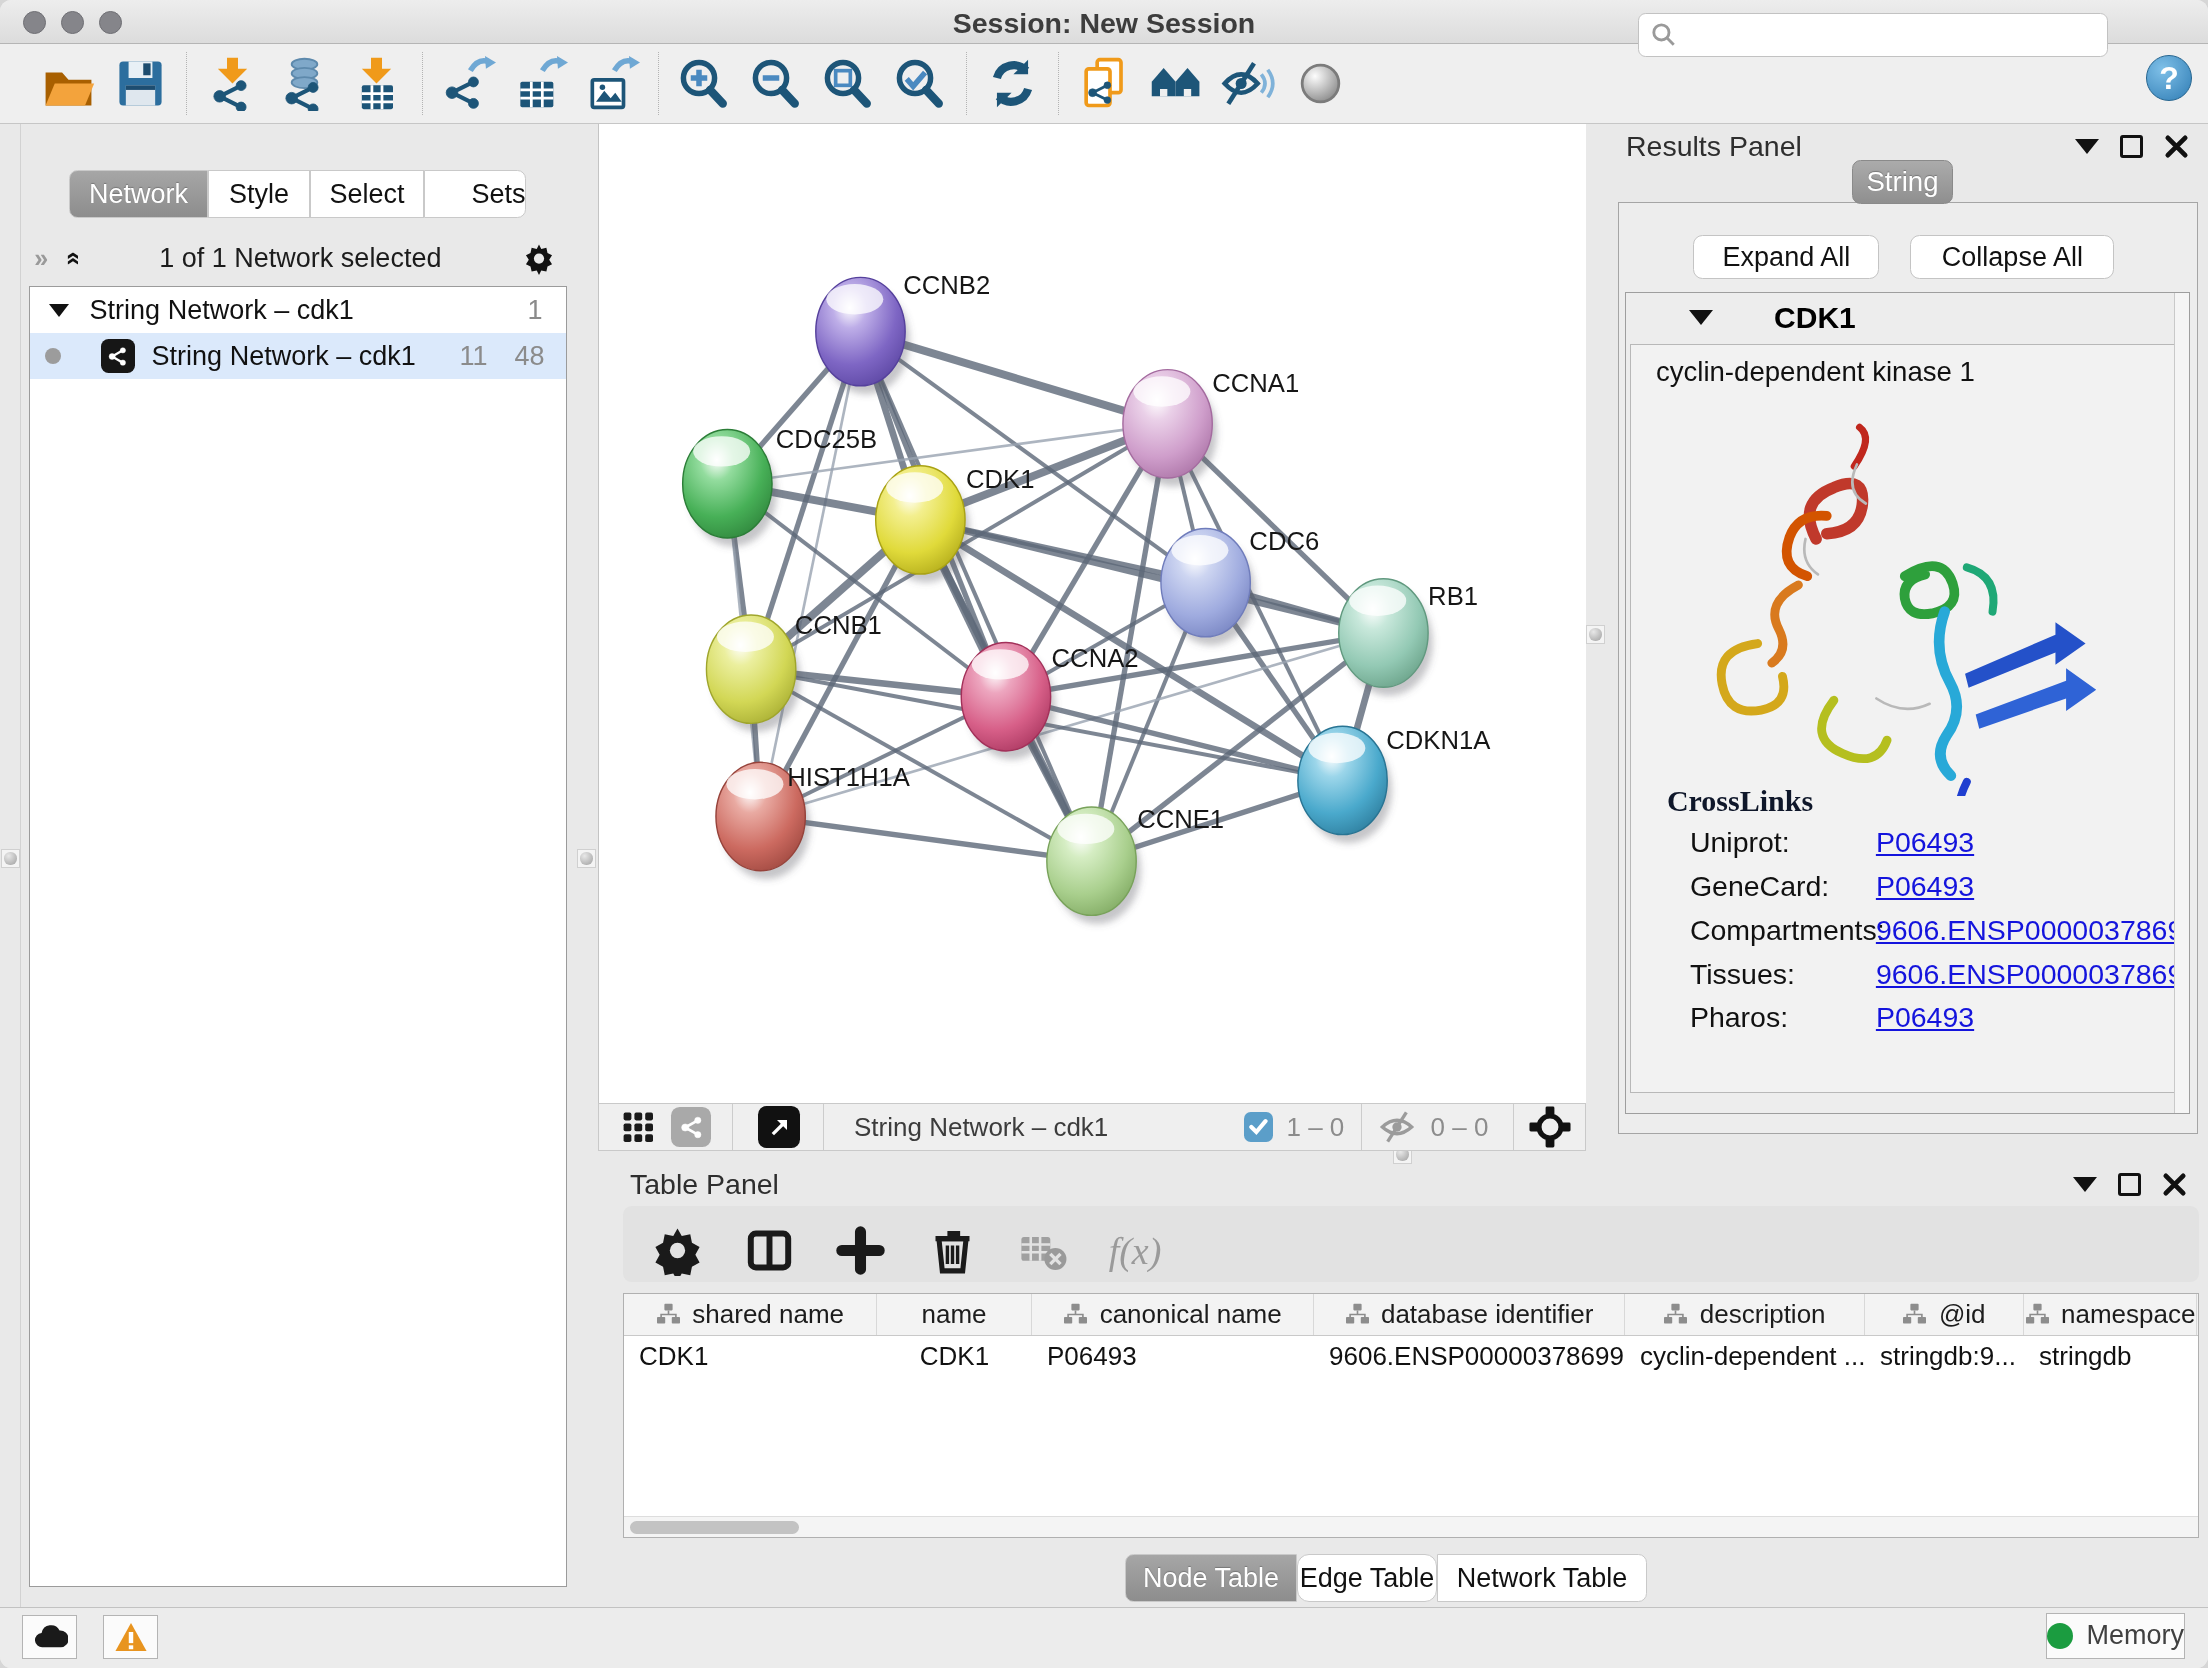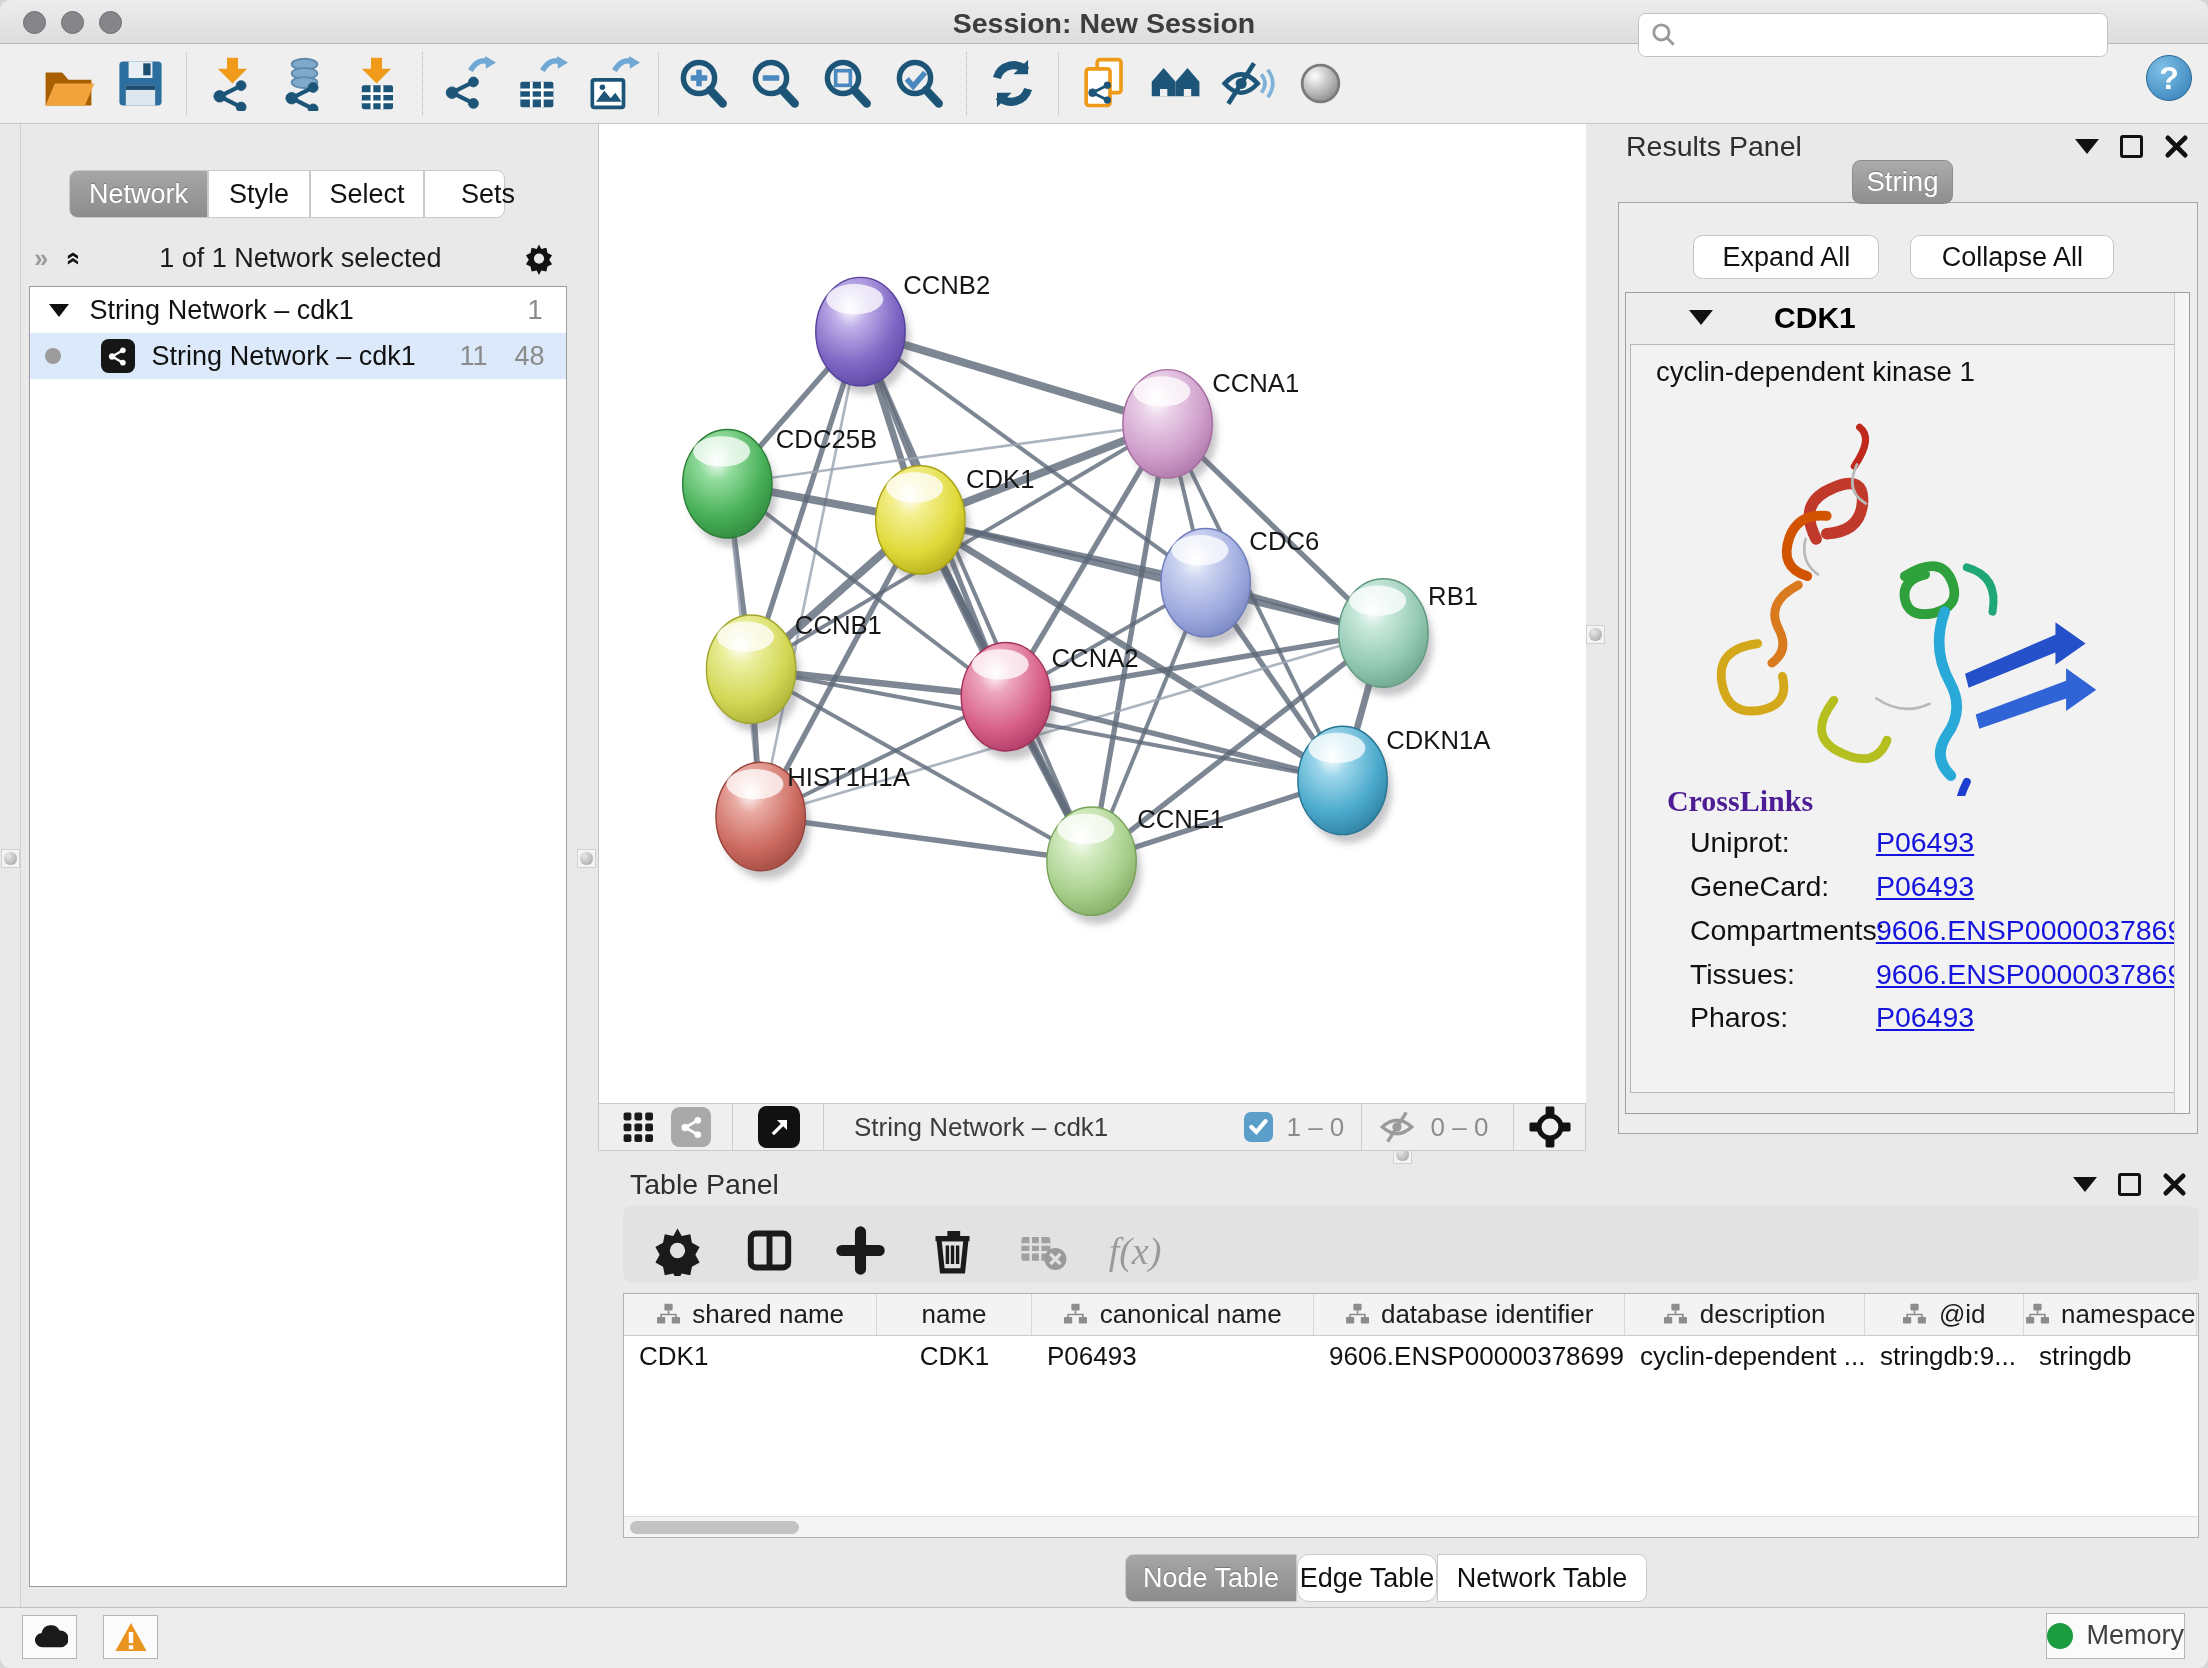--- a/index.html
+++ b/index.html
@@ -46,21 +46,21 @@
   .handle i{width:12.4px;height:12.4px;border-radius:50%;background:radial-gradient(circle at 35% 30%,#e8e8e8,#9f9f9f);display:block;}
   
   .results-panel{position:absolute;left:1607px;top:124px;width:601px;height:1039px;}
   .rp-box{position:absolute;left:11.4px;top:78px;width:580px;height:932px;background:#ededed;border:1.9px solid #a5a5a5;}
   .stringtab{position:absolute;left:245px;top:36px;width:101px;height:44px;background:linear-gradient(#ababab,#8f8f8f);border:1px solid #8a8a8a;border-radius:8.6px;color:#fff;font-size:27.6px;display:flex;align-items:center;justify-content:center;text-shadow:0 -1px 1px #777;z-index:2;}
   .rp-btn{position:absolute;height:44px;background:#fff;border:1.9px solid #c4c4c4;border-radius:9.5px;font-size:27px;color:#111;display:flex;align-items:center;justify-content:center;}
   .section{position:absolute;left:5.7px;top:89px;width:565px;height:822px;border:1.9px solid #9e9e9e;background:#ededed;}
   .sec-head{height:49px;display:flex;align-items:center;}
   .descbox{position:absolute;left:3.8px;top:51px;width:554px;height:749px;background:#f2f2f2;border:1px solid #b8b8b8;overflow:hidden;}
   .desc-text{position:absolute;left:25px;top:11.4px;font-size:27.6px;color:#111;}
-  .xl-title{position:absolute;left:36px;top:439px;font-family:"Liberation Serif",serif;font-weight:bold;font-size:30px;color:#4c1d95;}
+  .xl-title{position:absolute;left:36px;top:439px;font-family:"Liberation Serif",serif;font-weight:bold;font-size:30px;color:#0f172a;}
   .xl-row{position:absolute;left:59px;font-family:"Liberation Serif",serif;font-size:28.5px;color:#111;}
   .xl-row a{position:absolute;left:186px;color:#1414dd;text-decoration:underline;white-space:nowrap;}
   .rp-scroll{position:absolute;right:0;top:0;width:15px;height:100%;background:#f5f5f5;border-left:1px solid #c9c9c9;}
   
   .table-panel{position:absolute;left:599px;top:1162px;width:1609px;height:443px;}
   .tp-toolbar{position:absolute;left:24px;top:44px;width:1576px;height:76px;background:#e2e2e2;border-radius:8.6px;display:flex;align-items:flex-end;padding-left:23px;gap:28.5px;}
   .tp-toolbar .tbi{width:63px;height:63px;display:flex;align-items:center;justify-content:center;}
   .fx{font-family:"Liberation Serif",serif;font-style:italic;font-size:38px;color:#9a9a9a;}
   .gridtable{position:absolute;left:24px;top:131px;width:1576px;height:245px;background:#ffffff;border:1px solid #b0b0b0;overflow:hidden;}
   .thead{display:flex;height:42px;background:#f3f3f3;border-bottom:1.9px solid #c9c9c9;}
@@ -258,21 +258,21 @@
   </div>
   <div class="helpbtn">?</div>
 
   <div class="leftstrip"></div>
 
   <div class="control-panel">
     <div class="tabsrow" id="cp-tabs">
         <div class="tab sel" style="width: 139px;">Network</div>
         <div class="tab" style="width: 102px;">Style</div>
         <div class="tab" style="width: 114px;">Select</div>
-        <div class="tab" style="width: 81px; padding-left: 47px;">Sets</div>
+        <div class="tab" style="width: 102px; padding-left: 47px;">Sets</div>
       </div>
     <div class="cp-status">
       <span class="chev" style="color:#9a9a9a;margin-left:13.3px">»</span>
       <span class="chev" style="color:#111;margin-left:17px;transform:rotate(-90deg)">»</span>
       <span class="txt">1 of 1 Network selected</span>
       <svg width="34" height="34" viewBox="0 0 60 60" style="margin-right:11.4px">
           <path fill="#111" d="M30 6l4 8 9-2 2 9 8 4-5 8 5 8-8 4-2 9-9-2-4 8-4-8-9 2-2-9-8-4 5-8-5-8 8-4 2-9 9 2z"></path>
           <circle cx="30" cy="31" r="9" fill="#e9e9e9"></circle>
         </svg>
     </div>

